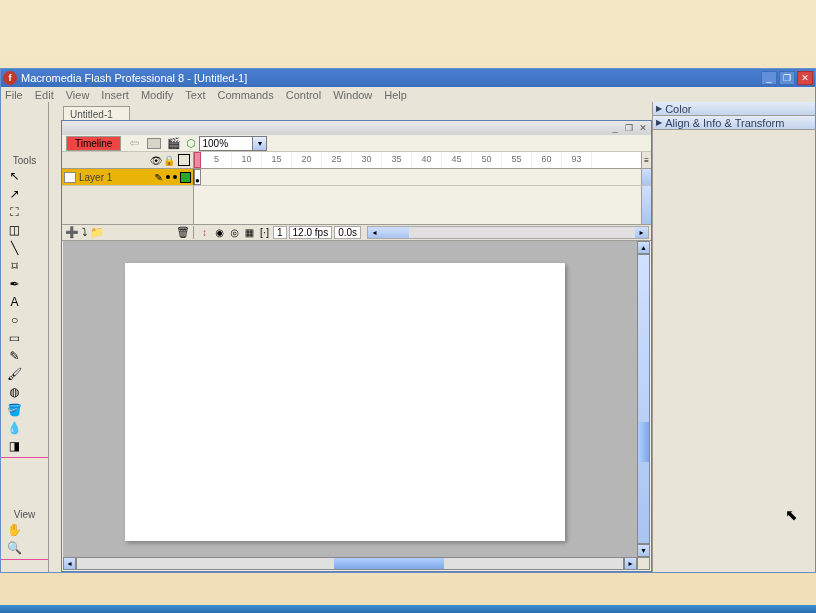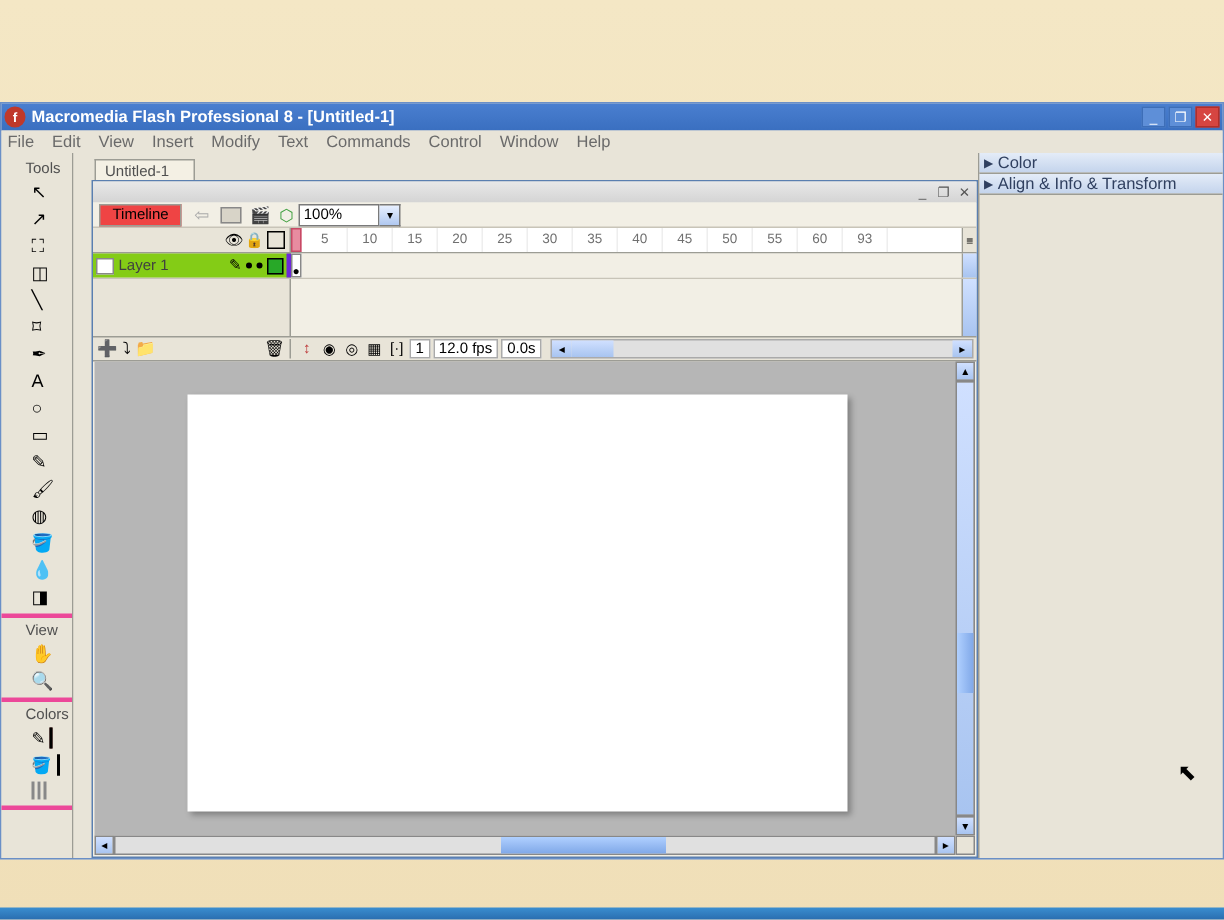--- a/index.html
+++ b/index.html
@@ -1,28 +1,28 @@
 <!DOCTYPE html>
 <html><head>
 <meta charset="utf-8">
 <style>
 * { margin: 0; padding: 0; box-sizing: border-box; font-family: Tahoma, Arial, sans-serif; font-size: 11px; }
 body { width: 816px; height: 613px; background: linear-gradient(#f4e7c5, #f0dfb8); overflow: hidden; }
 .app-window { position: absolute; left: 0; top: 68px; width: 816px; height: 505px; background: #e8e4d8; border: 1px solid #6a8fc7; }
 .titlebar { height: 18px; background: linear-gradient(#4a7fd0, #3a6fc0); display: flex; align-items: center; padding: 0 2px; color: #fff; }
 .titlebar .app-ico { width: 14px; height: 14px; background: #c0392b; border-radius: 50%; margin-right: 4px; display: flex; justify-content: center; align-items: center; font-weight: bold; color: #fff; font-size: 9px; }
-.titlebar .title { flex: 1; font-weight: bold; font-size: 11px; }
+.titlebar .title { flex: 1; font-weight: normal; font-size: 11px; }
 .titlebar .win-btns { display: flex; gap: 2px; }
 .titlebar .win-btns div { width: 16px; height: 14px; background: #5e8fd8; border: 1px solid #3d6eb8; display: flex; justify-content: center; align-items: center; color: #fff; font-size: 9px; line-height: 1; }
 .titlebar .win-btns .close { background: #d64541; border-color: #b02f2a; }
 .menubar { height: 15px; background: #e8e4d8; display: flex; align-items: center; padding: 0 4px; gap: 12px; color: #6a6a6a; }
 .menubar span { cursor: default; }
 .content-area { display: flex; height: calc(100% - 33px); }
 .tools-panel { width: 48px; background: #e8e4d8; border-right: 1px solid #9c9c94; display: flex; flex-direction: column; padding-top: 2px; }
-.tools-panel .sect { border-bottom: 3px solid #ec4899; padding: 2px 16px; }
+.tools-panel .sect { border-bottom: 1px solid #ec4899; padding: 2px 0; margin-top: 48px; }
 .tools-panel .sect-title { text-align: center; color: #505050; font-size: 10px; padding: 1px 0; }
 .tool-grid { display: flex; flex-wrap: wrap; padding: 0 2px; }
 .tool-btn { width: 21px; height: 16px; margin: 1px; display: flex; justify-content: center; align-items: center; font-size: 12px; border: 1px solid transparent; }
 .color-sw { display: flex; align-items: center; padding: 2px 4px; gap: 3px; }
 .color-sw .ico { width: 14px; font-size: 11px; }
 .color-sw .sw { width: 20px; height: 14px; border: 1px solid #000; }
 .color-sw .sw.black { background: #000; }
 .color-sw .sw.darkred { background: #5a1818; }
 .color-tools { display: flex; padding: 2px 4px; gap: 2px; }
 .color-tools div { width: 12px; height: 12px; border: 1px solid #888; background: #fff; }
@@ -43,21 +43,21 @@
 .tl-ruler-row { height: 17px; display: flex; border-bottom: 1px solid #9c9c94; }
 .layer-head { width: 132px; background: #e8e4d8; display: flex; justify-content: flex-end; align-items: center; padding-right: 3px; gap: 2px; border-right: 1px solid #9c9c94; }
 .layer-head span { width: 12px; height: 12px; display: flex; justify-content: center; align-items: center; font-size: 10px; }
 .layer-head .sq { border: 1px solid #000; }
 .frame-ruler { flex: 1; display: flex; background: #fff; position: relative; overflow: hidden; }
 .frame-ruler .playhead { position: absolute; left: 0; width: 7px; height: 100%; background: #e88ca0; border: 1px solid #c74965; }
 .frame-ruler .ticks { display: flex; padding-left: 8px; }
 .frame-ruler .tick { width: 30px; font-size: 9px; color: #707070; padding-top: 2px; text-align: center; border-right: 1px solid #eee; }
 .ruler-end { width: 10px; background: #e8e4d8; border-left: 1px solid #9c9c94; display: flex; justify-content: center; align-items: center; font-size: 8px; }
 .layer-row { height: 17px; display: flex; border-bottom: 1px solid #c8c4b8; }
-.layer-cell { width: 132px; background: #84cc16; display: flex; align-items: center; padding: 0 2px; gap: 3px; border-right: 3px solid #6d28d9; }
+.layer-cell { width: 132px; background: #eab308; display: flex; align-items: center; padding: 0 2px; gap: 3px; border-right: 1px solid #6d28d9; }
 .layer-cell .page-ico { width: 12px; height: 11px; background: #fff; border: 1px solid #888; }
 .layer-cell .lname { flex: 1; font-size: 10px; color: #404040; }
 .layer-cell .pen { font-size: 10px; }
 .layer-cell .dot { width: 4px; height: 4px; background: #000; border-radius: 50%; }
 .layer-cell .outline-sq { width: 11px; height: 11px; background: #28a828; border: 1px solid #000; }
 .frame-track { flex: 1; background: #f2efe5; position: relative; }
 .frame-track .kf { position: absolute; left: 0; width: 7px; height: 100%; background: #fff; border: 1px solid #888; }
 .frame-track .kf::after { content:"●"; position:absolute; left:0; bottom:-1px; font-size:8px; }
 .track-scroll { width: 10px; background: linear-gradient(#d0e0ff,#a8c4f0); border-left: 1px solid #9c9c94; }
 .tl-spacer { height: 38px; display: flex; }

